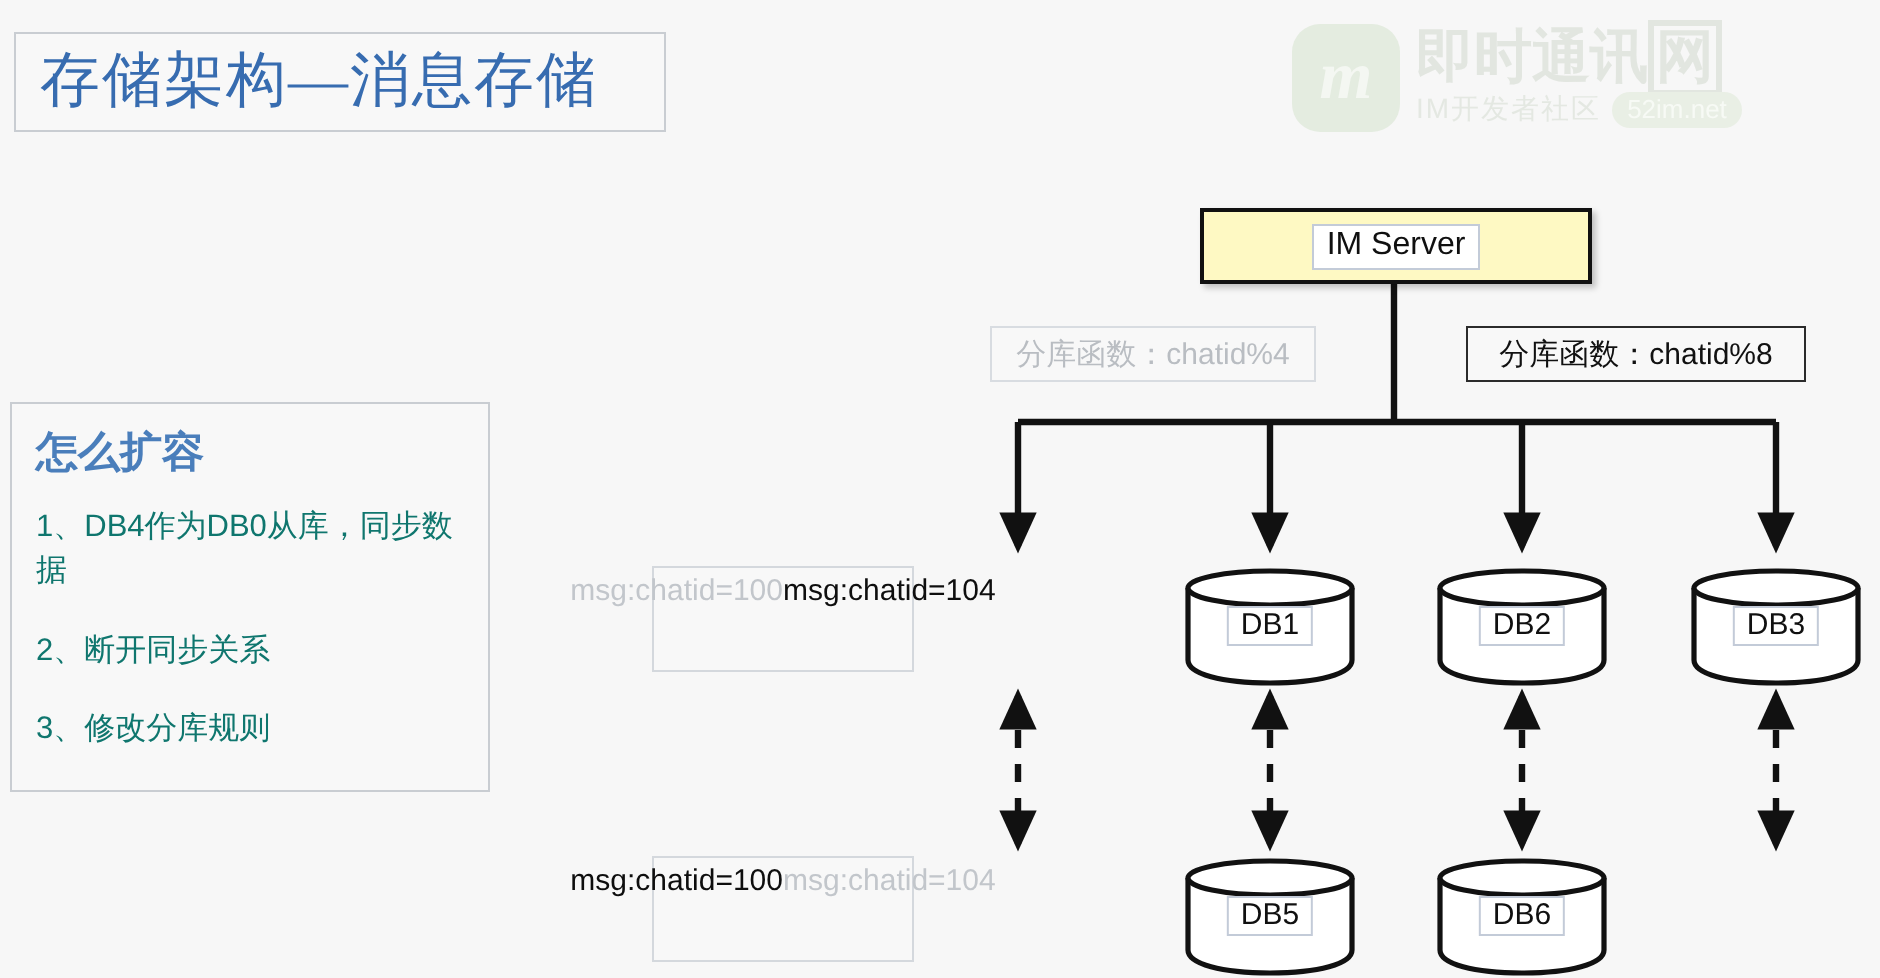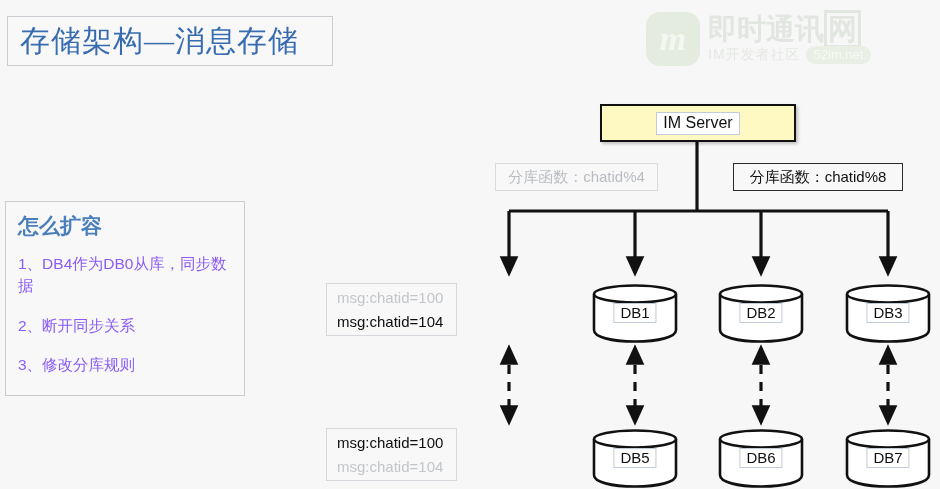--- a/index.html
+++ b/index.html
@@ -118,21 +118,21 @@
   }
   #note-title {
     font-size: 21px;
     font-weight: bold;
     color: #4a7ebb;
     margin-bottom: 13px;
     white-space: nowrap;
   }
   .note-item {
     font-size: 15.5px;
-    color: #8b5cf6;
+    color: #0f766e;
     line-height: 1.45;
     margin-bottom: 17px;
   }
 
   
   #diagram { position: absolute; left: 0; top: 0; width: 940px; height: 489px; }
   #diagram svg { position: absolute; left: 0; top: 0; }
 
   
   #im-server {
@@ -173,21 +173,21 @@
   .fn-chip.faded { border: 1px solid #d8dce1; color: #b9bdc2; }
   .fn-chip.active { border: 1px solid #2b2b2b; color: #111111; }
 
   
   .msg-chip {
     position: absolute;
     box-sizing: border-box;
     background: #f8f8f8;
     border: 1px solid #d4d8dd;
     display: flex;
-    flex-direction: column;
+    flex-direction: row;
     justify-content: center;
     padding: 0 10px;
     font-size: 15px;
   }
   .msg-chip .line { line-height: 1.55; white-space: nowrap; }
   .msg-chip .line.dim { color: #c2c6cb; }
   .msg-chip .line.strong { color: #0e0e0e; }
 
   
   .cyl {
@@ -315,22 +315,15 @@
     </div>
 
     <div class="cyl" style="left:717px; top:426px;">
       <svg width="88" height="62" viewBox="0 0 88 62">
         <path d="M 3 13 L 3 49 C 3 56 20 60.5 44 60.5 C 68 60.5 85 56 85 49 L 85 13" fill="#ffffff" stroke="#111111" stroke-width="2.6" stroke-linejoin="round"></path>
         <ellipse cx="44" cy="13" rx="41" ry="8.5" fill="#ffffff" stroke="#111111" stroke-width="2.6"></ellipse>
       </svg>
       <div class="cyl-label">DB6</div>
     </div>
 
-    <div class="cyl" style="left:844px; top:426px;">
-      <svg width="88" height="62" viewBox="0 0 88 62">
-        <path d="M 3 13 L 3 49 C 3 56 20 60.5 44 60.5 C 68 60.5 85 56 85 49 L 85 13" fill="#ffffff" stroke="#111111" stroke-width="2.6" stroke-linejoin="round"></path>
-        <ellipse cx="44" cy="13" rx="41" ry="8.5" fill="#ffffff" stroke="#111111" stroke-width="2.6"></ellipse>
-      </svg>
-      <div class="cyl-label">DB7</div>
-    </div>
 
   </div>
 </div>
 
 </body></html>

